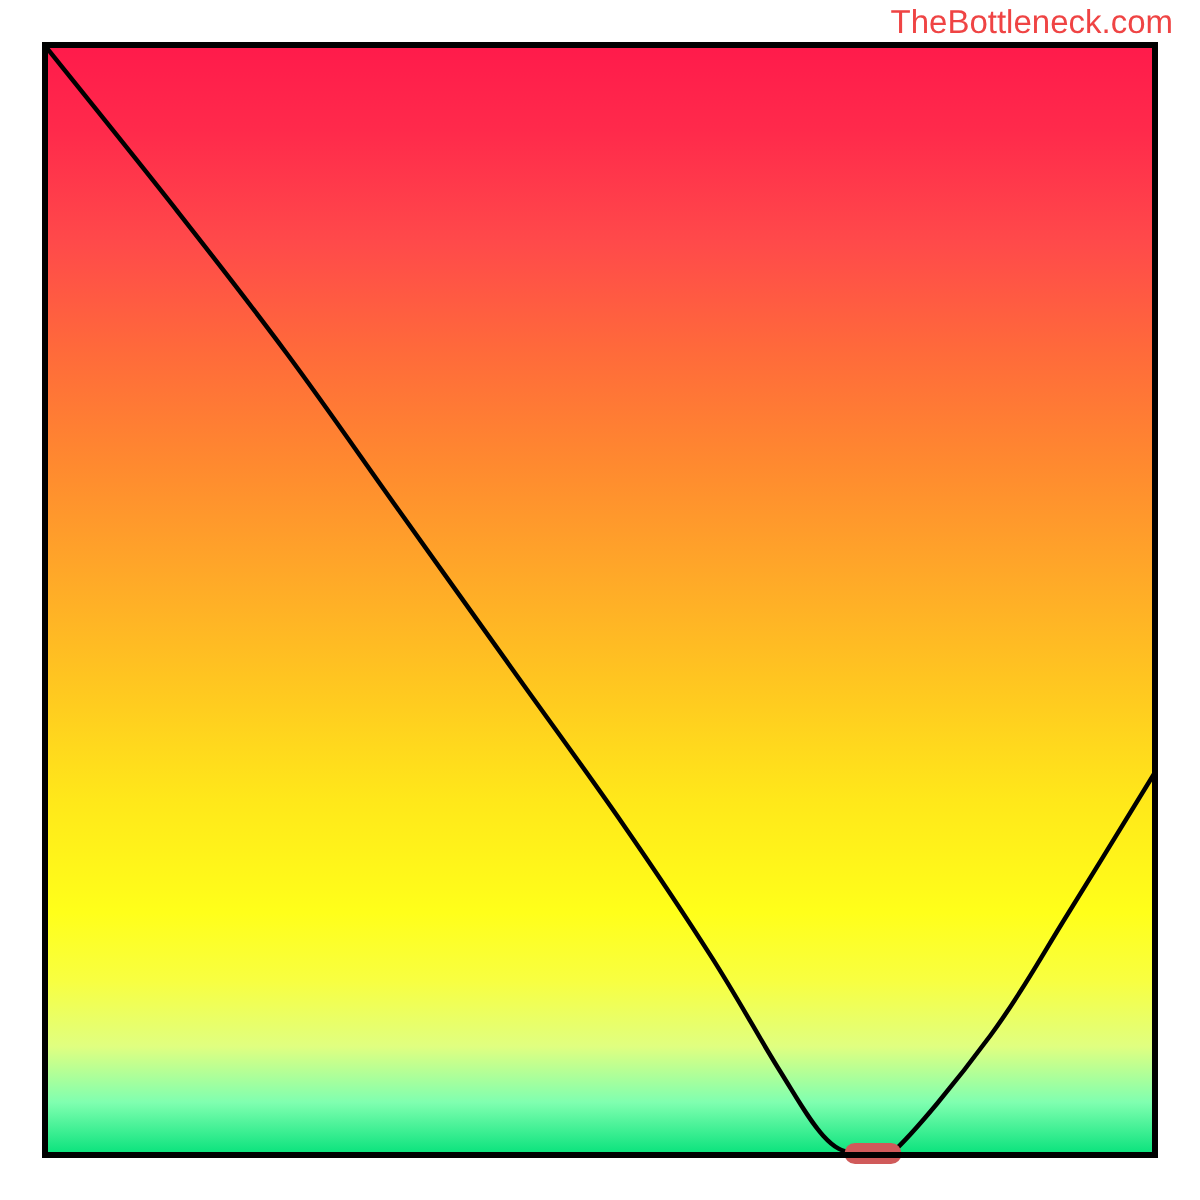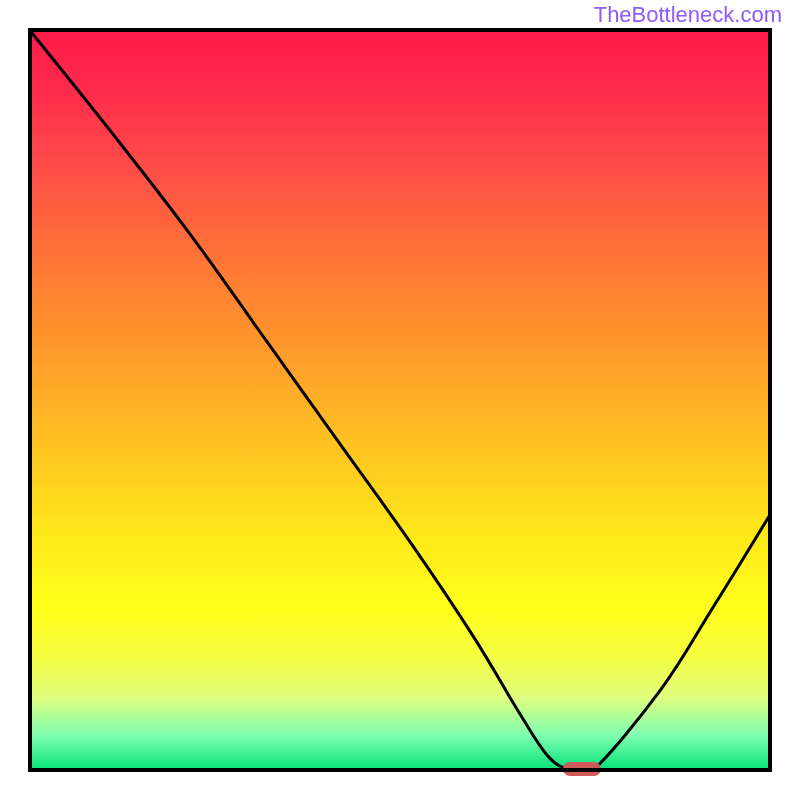--- a/index.html
+++ b/index.html
@@ -8,21 +8,21 @@
     height: 800px;
     background: #ffffff;
     font-family: Arial, sans-serif;
     position: relative;
   }
   .watermark {
     position: absolute;
     top: 2px;
     right: 18px;
     font-size: 22px;
-    color: #8b5cf6;
+    color: #ef4444;
     font-weight: normal;
     z-index: 10;
     margin-left: 16px;
   }
   .chart-container {
     position: absolute;
     top: 28px;
     left: 28px;
     width: 744px;
     height: 744px;

